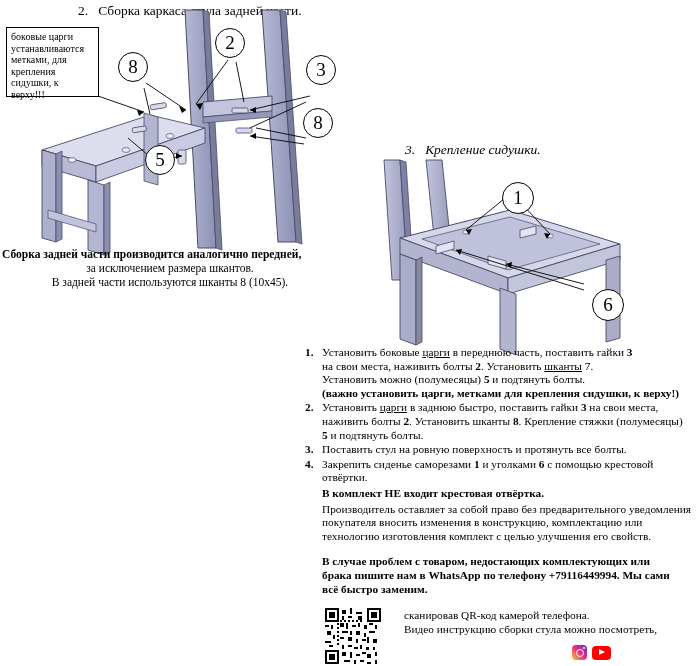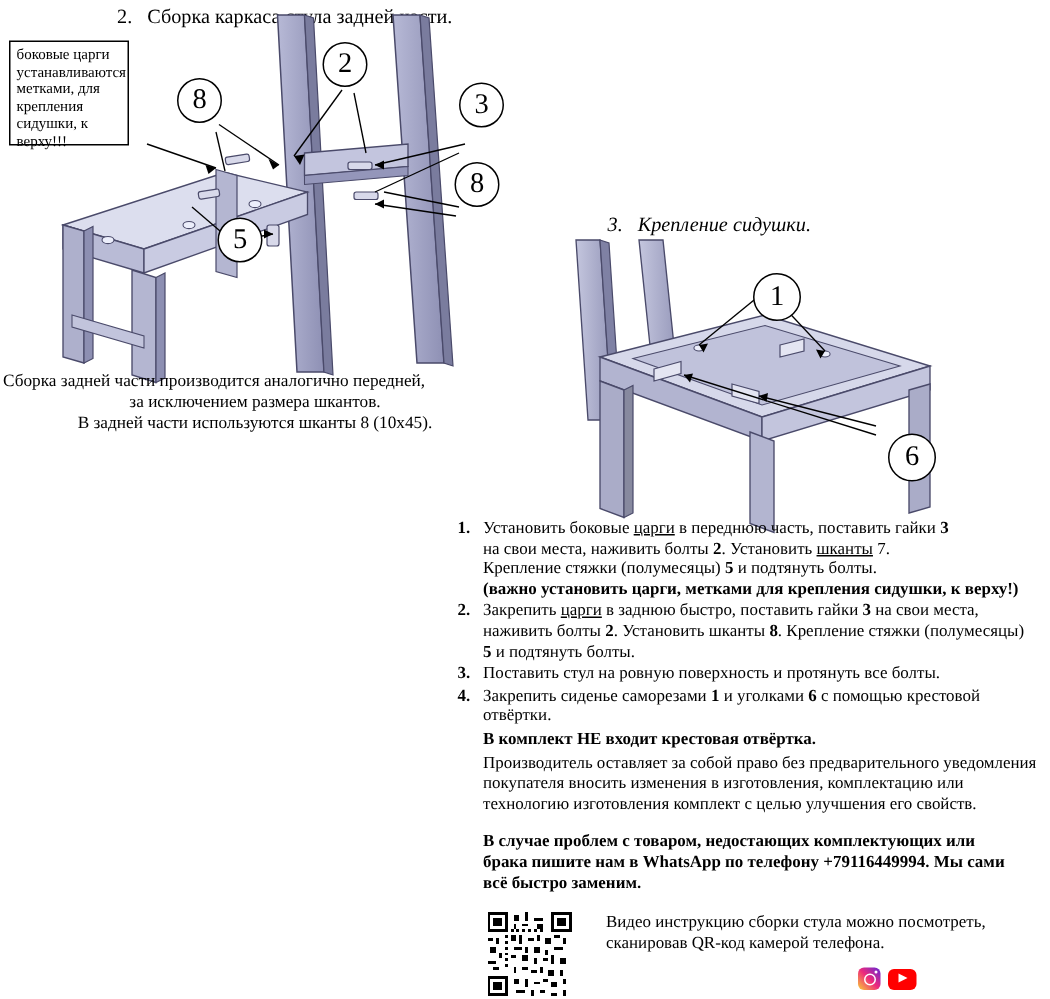--- a/index.html
+++ b/index.html
@@ -29,21 +29,21 @@
     font-size: 13.5px;
     color: #000;
   }
   .sec2 { left: 78px; top: 3px; }
   .sec3 { left: 405px; top: 142px; font-style: italic; }
   .sec-num { display: inline-block; margin-right: 10px; }
 
   
   .note-box {
     left: 6px; top: 27px;
-    width: 80px; height: 70px;
+    width: 93px; height: 70px;
     border: 1px solid #000;
     background: #fff;
     font-size: 10px;
     line-height: 11.5px;
     padding: 3px 4px;
     box-sizing: border-box;
     font-family: "Liberation Serif", serif;
     z-index: 6;
   }
 
@@ -66,21 +66,21 @@
     z-index: 8;
   }
 
   
   .fig2-caption {
     left: 0px; top: 247px; width: 340px;
     text-align: center;
     font-size: 11.5px;
     line-height: 14px;
   }
-  .fig2-caption .l1 { text-align: left; padding-left: 2px; }
+  .fig2-caption .l1 { text-align: left; padding-left: 2px; font-weight: bold; }
 
   
   .instructions {
     left: 305px; top: 346px; width: 392px;
     font-size: 11.3px;
     line-height: 13.6px;
   }
   .ins-row { display: flex; margin-bottom: 1px; }
   .ins-num { width: 17px; flex: 0 0 17px; font-weight: bold; }
   .ins-text { flex: 1; }
@@ -315,49 +315,49 @@
   <div class="abs circ" style="left:592px; top:289px; width:30px; height:30px;">
     <span>6</span>
   </div>
 
   <div class="abs instructions" id="ins-root">
       <div class="ins-row">
         <div class="ins-num">1.</div>
         <div class="ins-text">
           <div><span>Установить боковые </span><span class="u">царги</span><span> в переднюю часть, поставить гайки </span><span class="b">3</span></div>
           <div><span>на свои места, наживить болты </span><span class="b">2</span><span>. Установить </span><span class="u">шканты</span><span> 7.</span></div>
-          <div><span>Крепление стяжки (полумесяцы) </span><span class="b">5</span><span> и подтянуть болты.</span></div>
+          <div><span>Установить можно (полумесяцы) </span><span class="b">5</span><span> и подтянуть болты.</span></div>
           <div><span class="bu">(важно установить царги, метками для крепления сидушки, к верху!)</span></div>
         </div>
       </div>
       <div class="ins-row">
         <div class="ins-num">2.</div>
         <div class="ins-text">
-          <div><span>Закрепить </span><span class="u">царги</span><span> в заднюю быстро, поставить гайки </span><span class="b">3</span><span> на свои места,</span></div>
+          <div><span>Установить </span><span class="u">царги</span><span> в заднюю быстро, поставить гайки </span><span class="b">3</span><span> на свои места,</span></div>
           <div><span>наживить болты </span><span class="b">2</span><span>. Установить шканты </span><span class="bu">8</span><span>. Крепление стяжки (полумесяцы)</span></div>
           <div><span class="b">5</span><span> и подтянуть болты.</span></div>
         </div>
       </div>
       <div class="ins-row">
         <div class="ins-num">3.</div>
         <div class="ins-text">
           <div><span>Поставить стул на ровную поверхность и протянуть все болты.</span></div>
         </div>
       </div>
       <div class="ins-row">
         <div class="ins-num">4.</div>
         <div class="ins-text">
           <div><span> Закрепить сиденье саморезами </span><span class="b">1</span><span> и уголками </span><span class="b">6</span><span> с помощью крестовой</span></div>
           <div><span>отвёртки.</span></div>
         </div>
       </div>
       <div class="para para-indent bu">В комплект НЕ входит крестовая отвёртка.</div>
       <div class="para para-indent">
         <div>Производитель оставляет за собой право без предварительного уведомления</div>
-        <div>покупателя вносить изменения в изготовления, комплектацию или</div>
+        <div>покупателя вносить изменения в конструкцию, комплектацию или</div>
         <div>технологию изготовления комплект с целью улучшения его свойств.</div>
       </div>
       <div style="height: 10px;"></div>
       <div class="para para-indent bu">
         <div>В случае проблем с товаром, недостающих комплектующих или</div>
         <div>брака пишите нам в WhatsApp по телефону +79116449994. Мы сами</div>
         <div>всё быстро заменим.</div>
       </div>
     </div>
 
@@ -436,22 +436,22 @@
         <rect x="10" y="27" width="3" height="1"></rect>
           <rect x="15" y="27" width="1" height="2"></rect>
           <rect x="18" y="27" width="2" height="1"></rect>
         <rect x="22" y="28" width="2" height="1"></rect>
           <rect x="26" y="27" width="1" height="2"></rect>
       </g>
     </svg>
   </div>
 
   <div class="abs video-note">
+    <div>сканировав QR-код камерой телефона.</div>
     <div>Видео инструкцию сборки стула можно посмотреть,</div>
-    <div>сканировав QR-код камерой телефона.</div>
   </div>
 
   <div class="abs social">
     <div class="ig"></div>
     <div class="yt"></div>
   </div>
 
 </div>
 
 </body></html>

